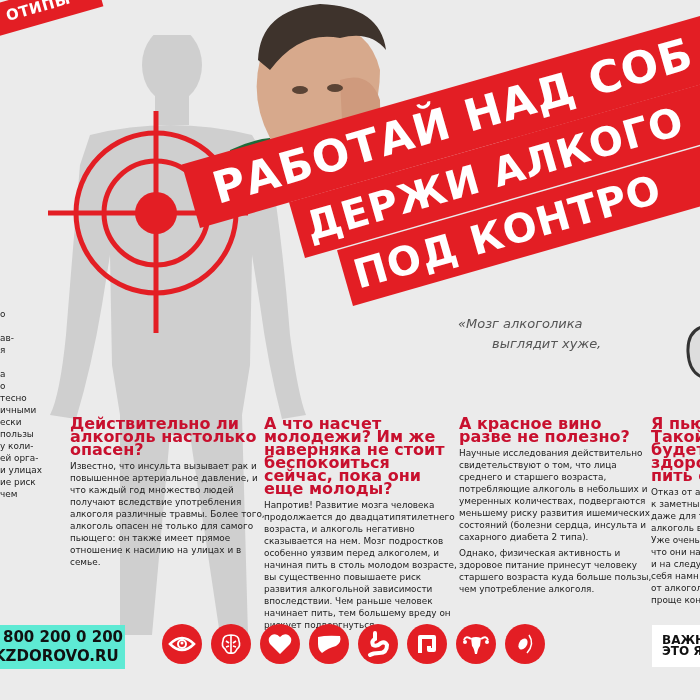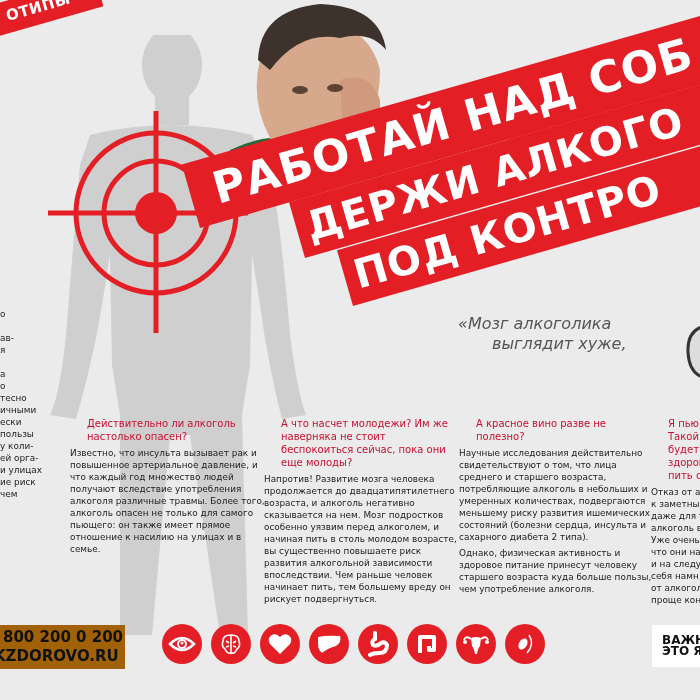--- a/index.html
+++ b/index.html
@@ -34,39 +34,39 @@
       position: absolute; background: #e31e24; color: #fff; font-weight: bold;
       font-family: "DejaVu Sans", sans-serif; white-space: nowrap;
       transform: rotate(-16deg); transform-origin: left bottom;
       letter-spacing: 1px;
     }
     .stripe1 { left: 200px; top: 162px; height: 66px; width: 560px; font-size: 44px; line-height: 66px; padding-left: 24px; }
     .stripe2 { left: 305px; top: 200px; height: 58px; width: 440px; font-size: 40px; line-height: 58px; padding-left: 10px; }
     .stripe3 { left: 353px; top: 248px; height: 58px; width: 400px; font-size: 40px; line-height: 58px; padding-left: 10px; }
 
     
-    .quote { position: absolute; left: 458px; top: 314px; font-style: italic; color: #555; font-size: 16px; line-height: 20px; font-family: "DejaVu Sans", sans-serif; }
+    .quote { position: absolute; left: 458px; top: 314px; font-style: italic; color: #555; font-size: 13px; line-height: 20px; font-family: "DejaVu Sans", sans-serif; }
     .quote div { white-space: nowrap; }
     .quote .l2 { padding-left: 34px; }
     .quote .l3 { padding-left: 66px; }
 
     .brain-icon-partial { position: absolute; left: 685px; top: 322px; }
 
     
     .col { position: absolute; font-size: 8.9px; line-height: 12px; color: #222; }
-    .col h3 { margin: 0 0 4px 17px; color: #c8102e; font-size: 10px; line-height: 13px; font-weight: normal; }
+    .col h3 { margin: 0 0 4px 0; color: #c8102e; font-size: 16px; line-height: 13px; font-weight: bold; }
     .col p { margin: 0 0 4px 0; }
     .col1 { left: 70px; top: 417px; width: 195px; }
     .col2 { left: 264px; top: 417px; width: 195px; }
     .col3 { left: 459px; top: 417px; width: 195px; }
     .col4 { left: 651px; top: 417px; width: 120px; overflow: hidden; }
     .col0 { left: -60px; top: 274px; width: 100px; text-align: left; }
 
     
-    .phone-box { position: absolute; left: 0; top: 625px; width: 125px; height: 44px; background: #a16207; }
+    .phone-box { position: absolute; left: 0; top: 625px; width: 125px; height: 44px; background: #5eead4; }
     .phone-box div { font-weight: bold; font-size: 15px; line-height: 19px; color: #111; position: absolute; white-space: nowrap; }
     .phone-box .p1 { left: 3px; top: 3px; }
     .phone-box .p2 { left: -6px; top: 22px; }
 
     .organs { position: absolute; left: 162px; top: 624px; display: flex; gap: 9px; }
     .organ {
       width: 40px; height: 40px; border-radius: 50%; background: #e31e24;
       display: flex; align-items: center; justify-content: center;
     }
 

